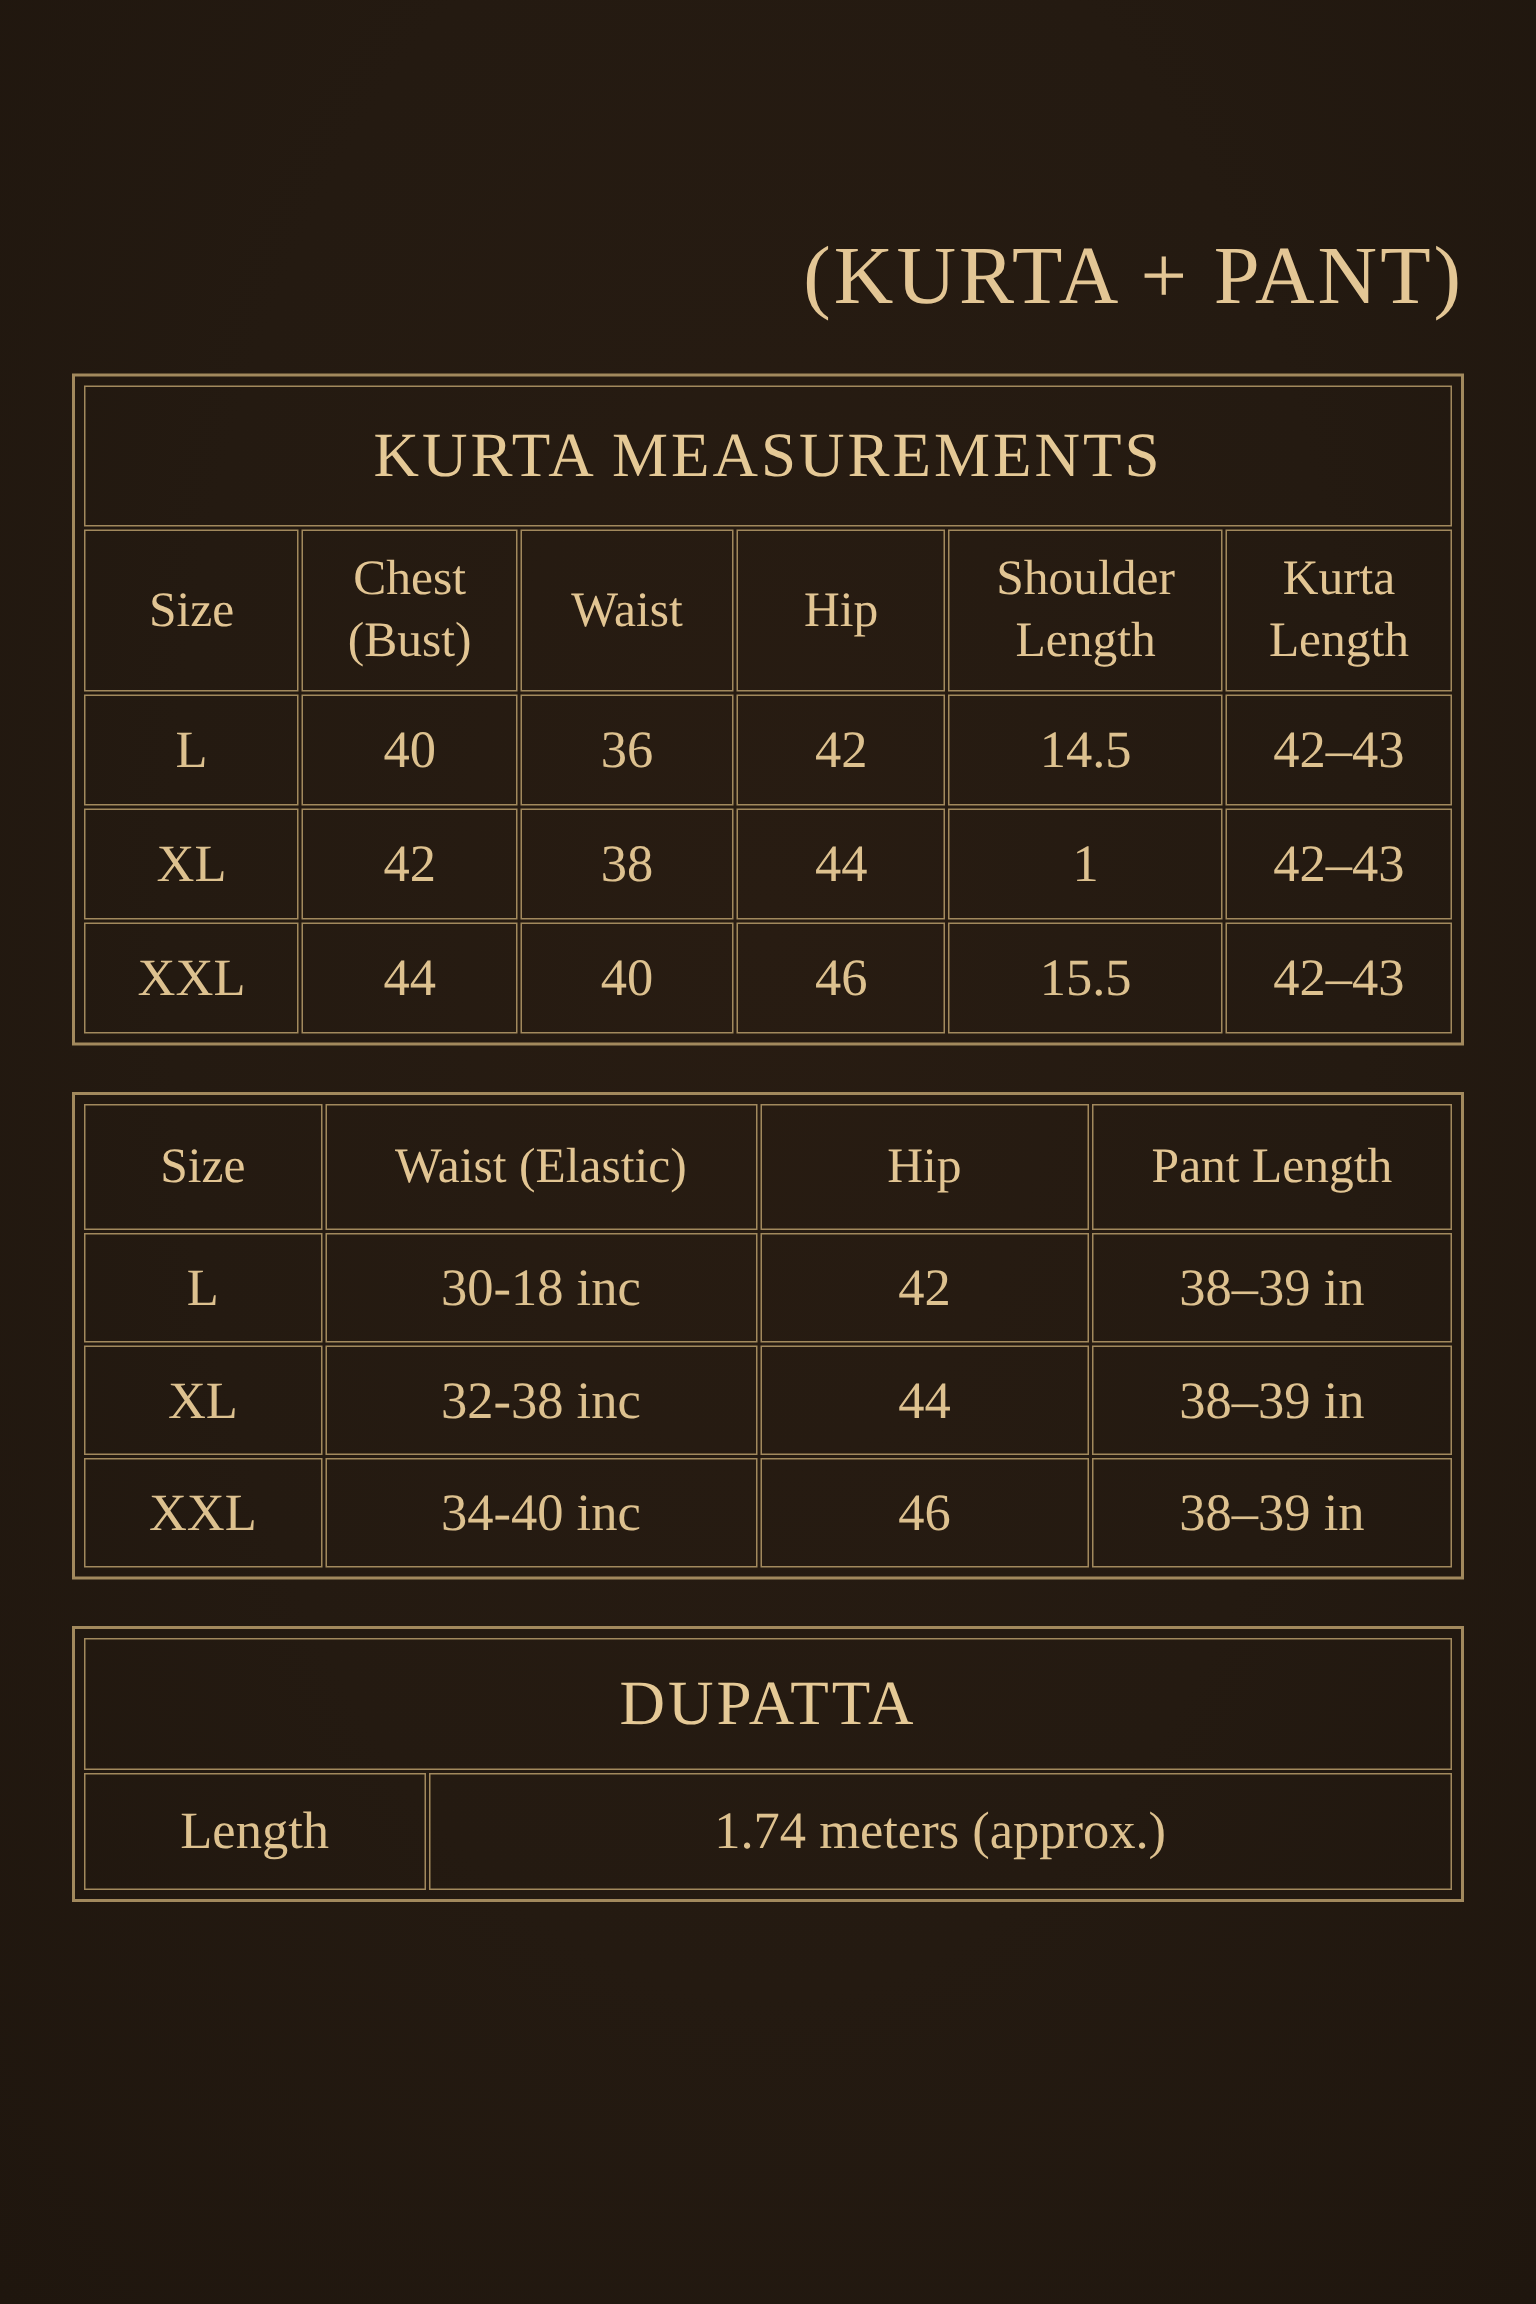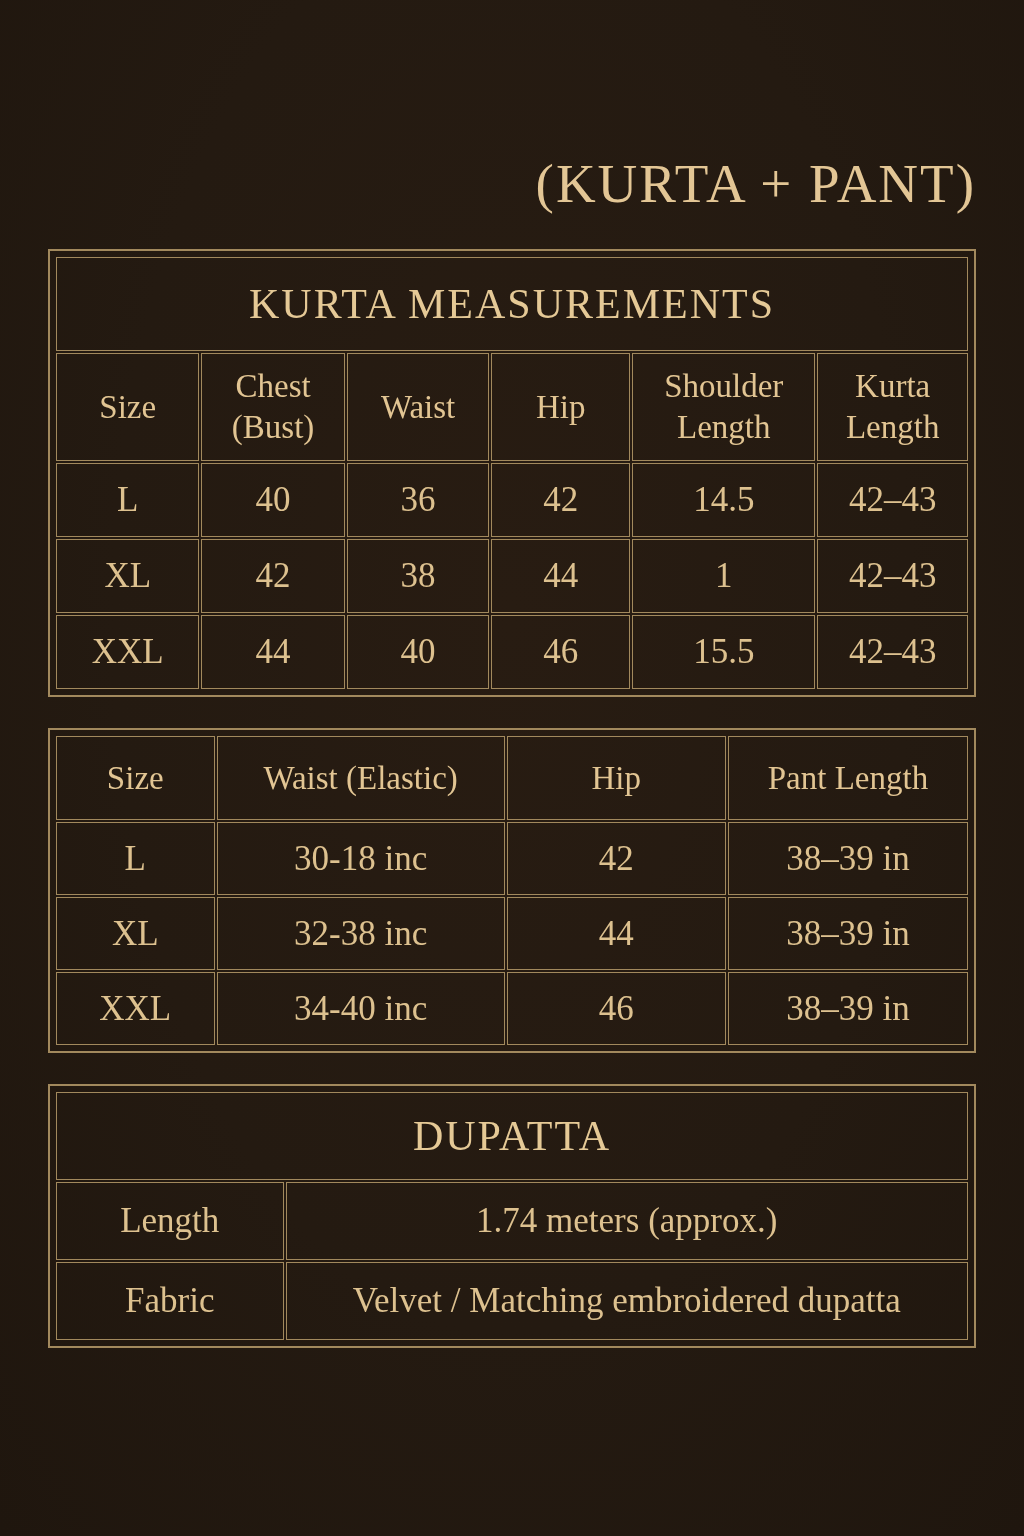--- a/index.html
+++ b/index.html
@@ -175,21 +175,17 @@
           <col style="width:75%">
       </colgroup>
       <tbody>
           <tr class="tbl-title">
         <th colspan="2">DUPATTA</th>
       </tr>
       <tr>
         <td>Length</td>
         <td class="val">1.74 meters (approx.)</td>
       </tr>
-      <tr>
-        <td>Fabric</td>
-        <td class="val">Velvet / Matching embroidered dupatta</td>
-      </tr>
     </tbody>
       </table>
   </div>
 
 </div>
 
 </body></html>

